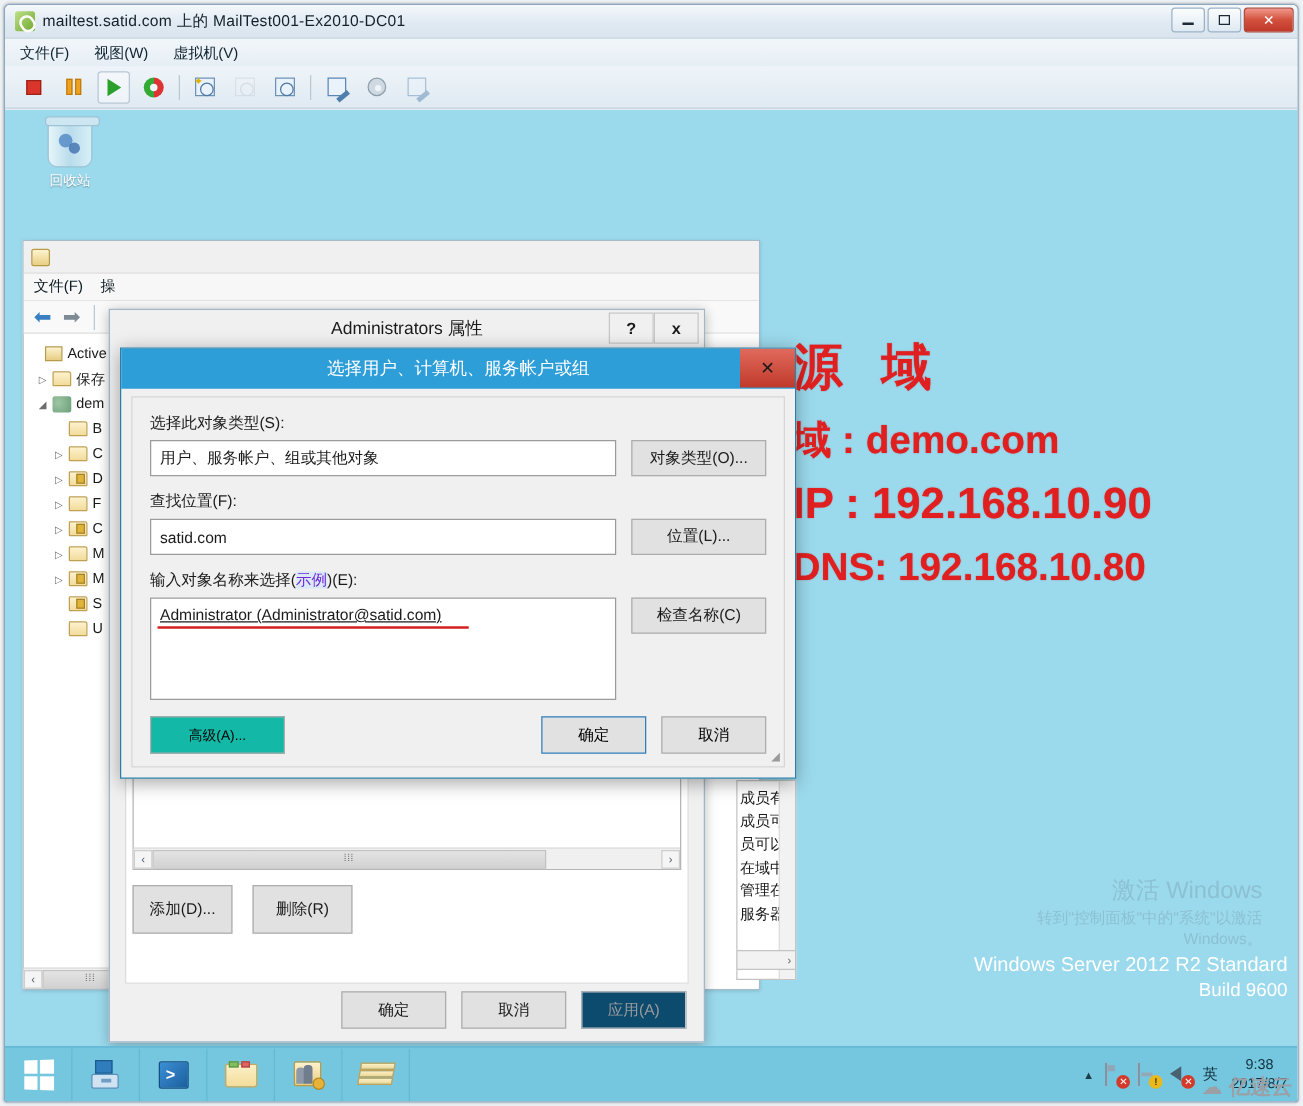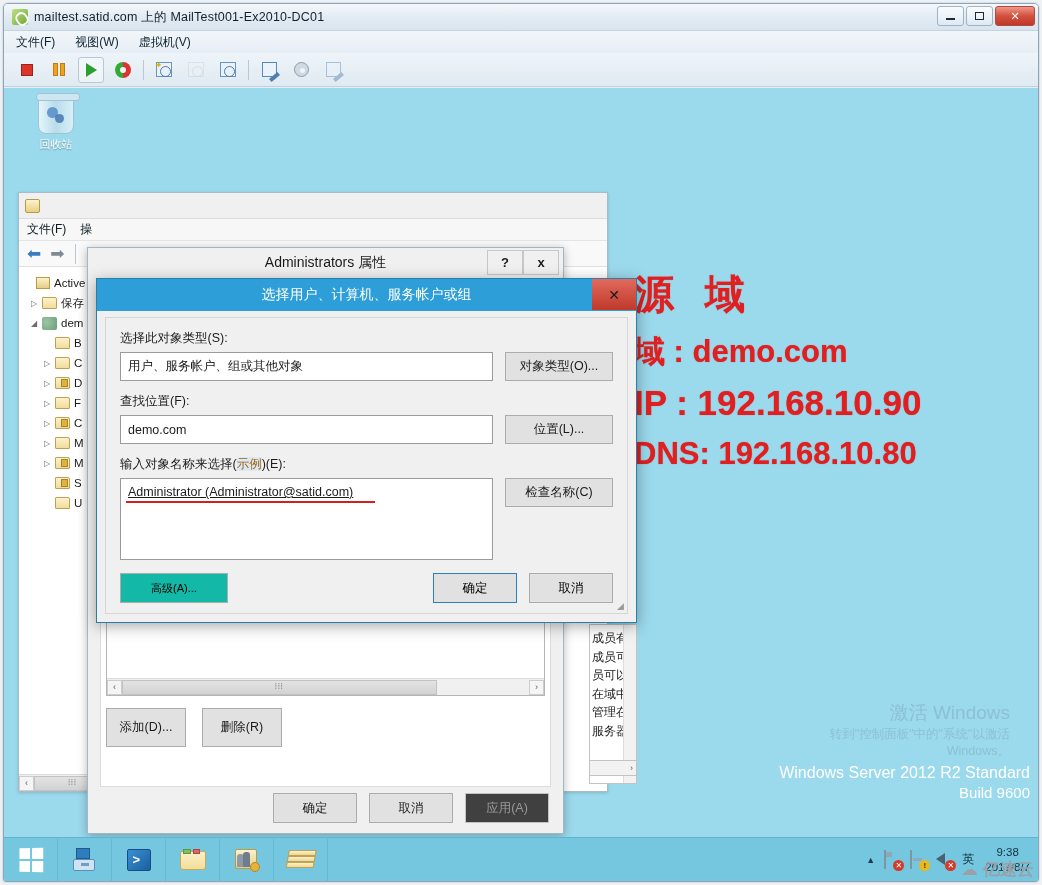--- a/index.html
+++ b/index.html
@@ -220,21 +220,21 @@
   .prop-hsb .hs-thumb{flex:none;width:72%;}
   .prop-addrow{position:absolute;left:18px;top:460px;display:flex;gap:16px;}
   .btn {
     min-width: 84px; height: 28px; padding: 0 10px;
     border: 1px solid #acacac; background: #e1e1e1;
     font-size: 12.5px; color: #1b1b1b;
     display: flex; align-items: center; justify-content: center;
     cursor: default;
   }
   .btn.small { min-width: 80px; height: 39px; }
-  .btn.disabled { color: #9a9a9a; background:#404040; border-color:#c2c2c2;}
+  .btn.disabled { color: #9a9a9a; background:#0c4a6e; border-color:#c2c2c2;}
   .prop-footer { position:absolute; right:14px; bottom:10px; display:flex; gap:12px;}
   .prop-footer .btn { min-width: 84px; height: 30px; }
 
   
   .desc-panel {
     position: absolute; left: 585px; top: 536px; width: 48px; height: 160px;
     background: #ffffff; border:1px solid #c3c3c3; overflow:hidden;
     font-size: 12px; line-height: 18.5px; color: #1a1a1a; padding: 4px 2px 0 2px;
     white-space: nowrap;
   }
@@ -286,21 +286,21 @@
     position: absolute; left: 5px; top: 22px; width: 249px; height: 2px; background: #d41f1f;
   }
   .sel-footer { position: absolute; left: 14px; right: 14px; bottom: 10px; display: flex; align-items: center; }
   .sel-footer .spacer { flex: 1; }
   .btn-advanced { width: 108px; height: 30px; border: 1px solid #acacac; background: #14b8a6;
      font-size: 11px; display: flex; align-items: center; justify-content: center; }
   .btn-ok { width: 84px; height: 30px; border: 1px solid #2f7fbf; background: #e1e1e1;
      font-size: 12.5px; display: flex; align-items: center; justify-content: center; margin-right: 12px; }
   .btn-cancel { width: 84px; height: 30px; border: 1px solid #acacac; background: #e1e1e1;
      font-size: 12.5px; display: flex; align-items: center; justify-content: center; }
-  .link { color: #a16207; background:#dbe9f7; }
+  .link { color: #6d28d9; background:#dbe9f7; }
   .grip { position:absolute; right:3px; bottom:2px; font-size:9px; color:#9a9a9a; }
 
   
   .act-wm {
     position: absolute; right: 28px; top: 612px; text-align: right;
     color: #7fb9cd; line-height: 1.35;
   }
   .act-wm .l1 { font-size: 19px; color: #8cc1d3; }
   .act-wm .l2 { font-size: 12.5px; color: #8cc1d3; }
   .act-wm .l3 { font-size: 12.5px; color: #8cc1d3; }
@@ -593,21 +593,21 @@
           <div class="sel-inner">
 
             <div class="sel-label">选择此对象类型(S):</div>
             <div class="sel-row">
               <div class="sel-input">用户、服务帐户、组或其他对象</div>
               <div class="sel-btn">对象类型(O)...</div>
             </div>
 
             <div class="sel-label">查找位置(F):</div>
             <div class="sel-row">
-              <div class="sel-input">demo.com</div>
+              <div class="sel-input">satid.com</div>
               <div class="sel-btn">位置(L)...</div>
             </div>
 
             <div class="sel-label">
               <span>输入对象名称来选择(</span><span class="link">示例</span><span>)(E):</span>
             </div>
             <div class="sel-row">
               <div class="sel-textarea">
                 <span class="entry-text">Administrator (Administrator@satid.com)</span>
                 <span class="red-underline"></span>

